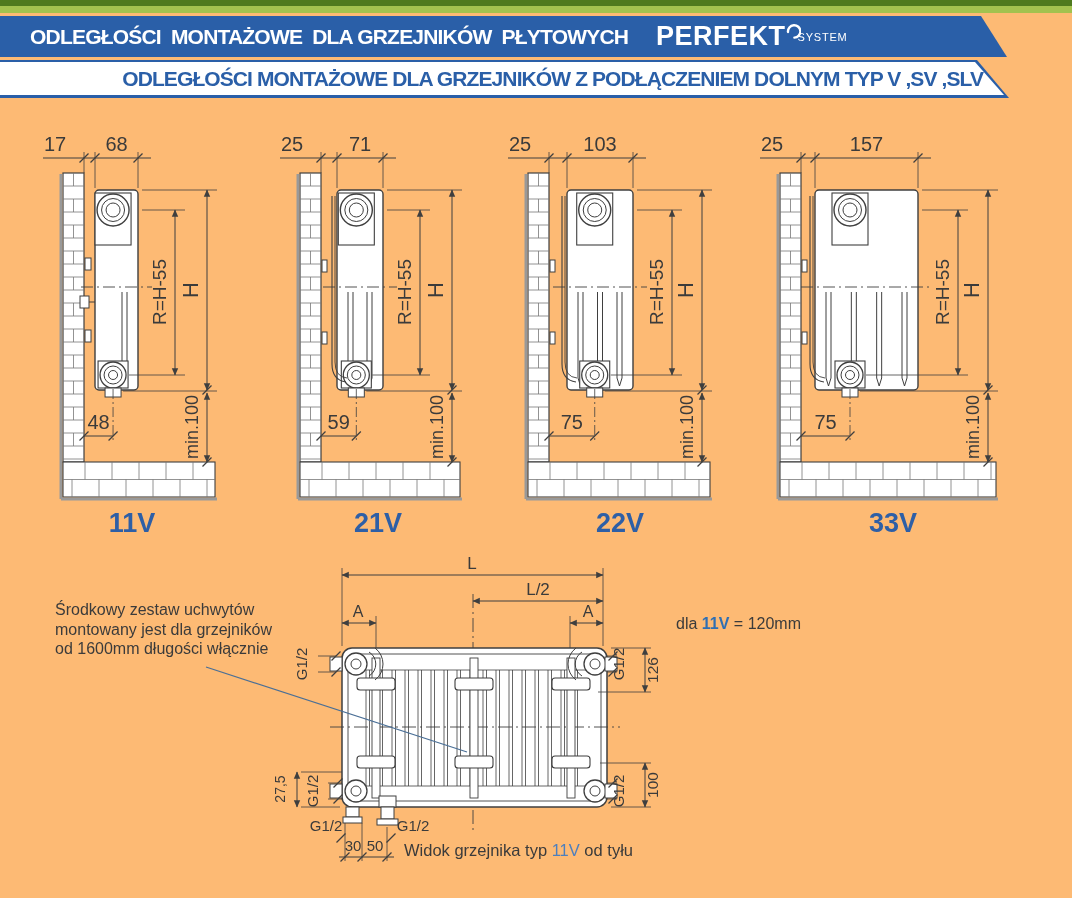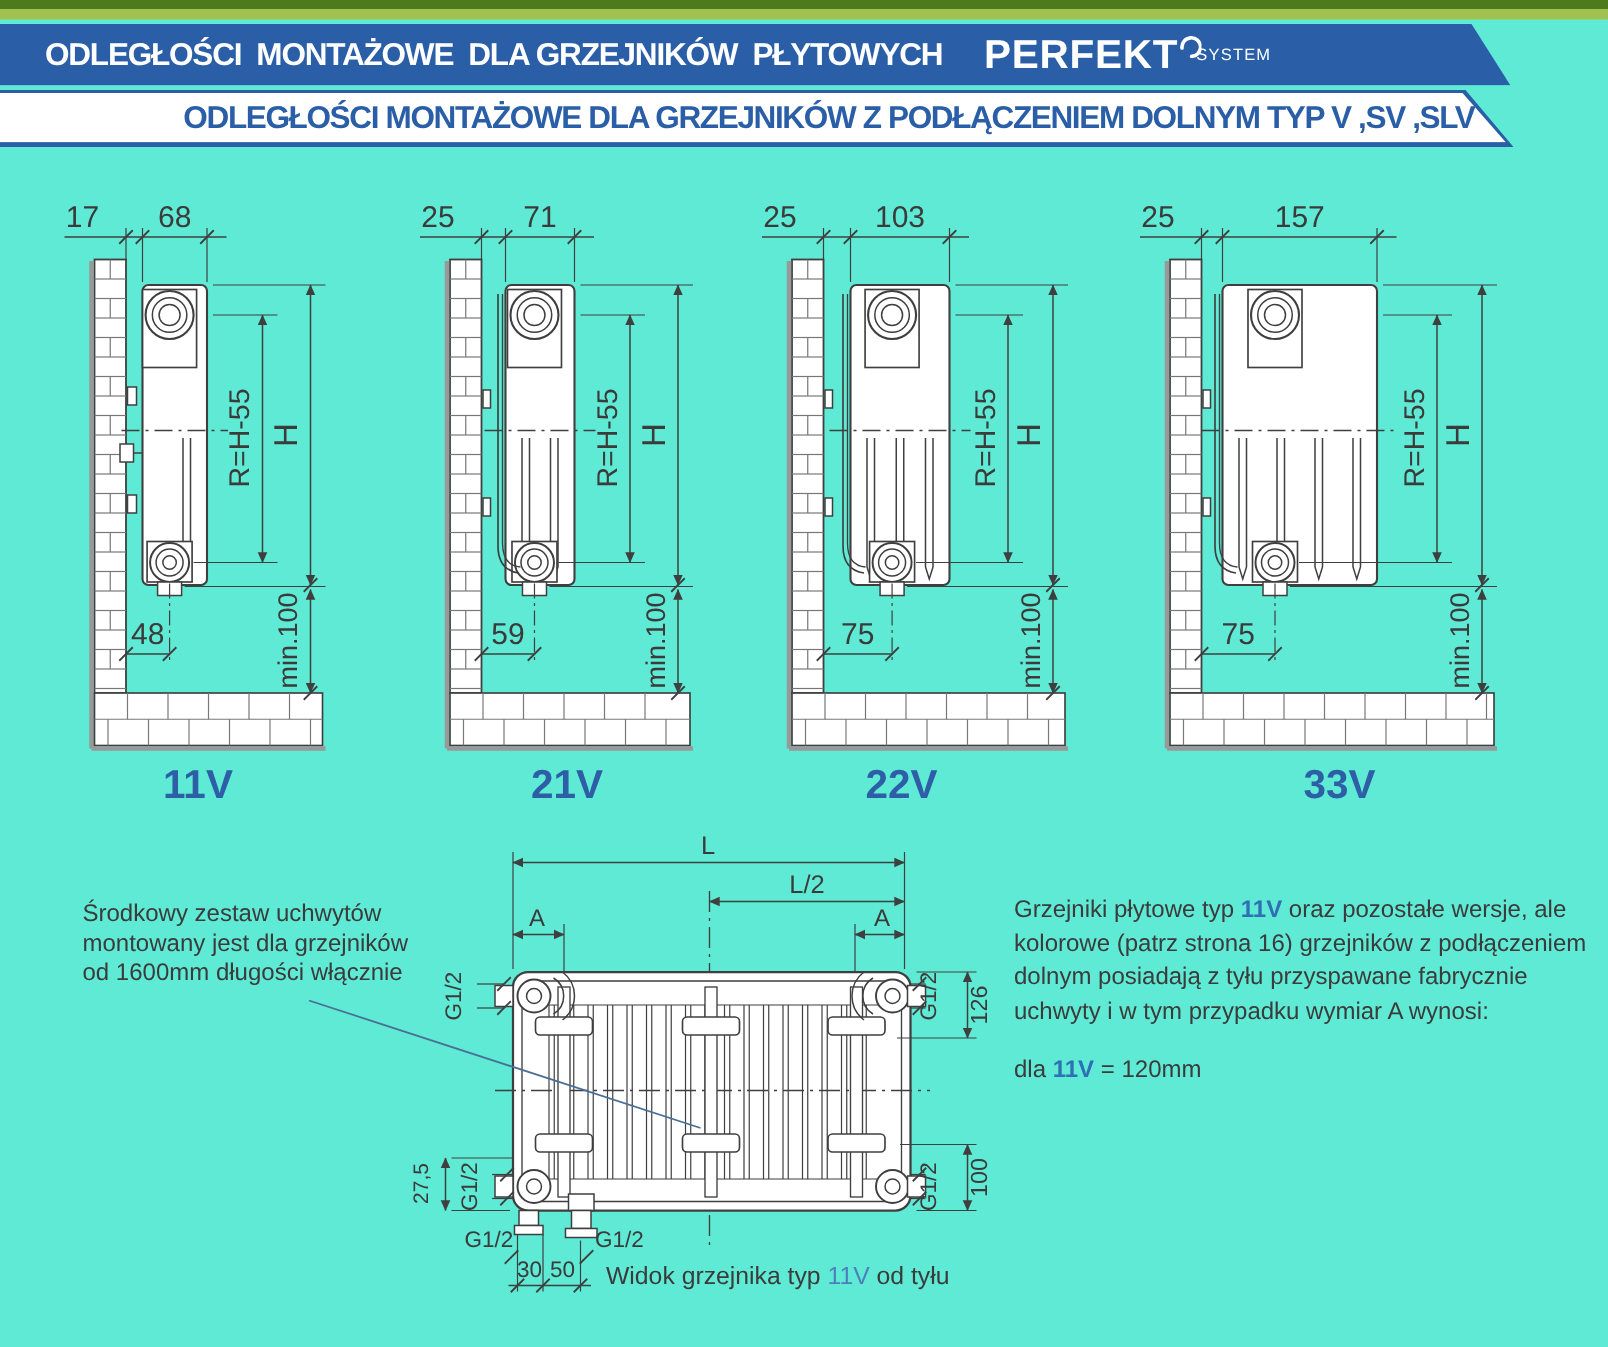--- a/index.html
+++ b/index.html
@@ -1,16 +1,16 @@
 <!DOCTYPE html>
 <html><head>
 <meta charset="utf-8">
 <style>
   html,body{margin:0;padding:0;background:#ffffff;}
-  .page{position:relative;width:1072px;height:898px;background:#5eead4;overflow:hidden;
+  .page{position:relative;width:1072px;height:898px;background:#fdba74;overflow:hidden;
         font-family:"Liberation Sans",sans-serif;}
   
   .greenbar{position:absolute;left:0;top:0;width:100%;height:13px;}
   .greenbar .g1{height:6px;background:#4e7a1e;}
   .greenbar .g2{height:7px;background:#a2c24f;}
   .banner-main{position:absolute;left:0;top:16px;width:1012px;height:41px;background:#2a5fa8;
                clip-path:polygon(0 0,981px 0,1007px 100%,0 100%);}
   .banner-title{position:absolute;left:30px;top:50%;transform:translateY(-50%);
                 color:#fff;font-size:21px;font-weight:700;letter-spacing:-0.8px;white-space:pre;}
   .logo{position:absolute;left:656px;top:0;height:100%;display:flex;align-items:center;color:#fff;justify-content:flex-end;}
@@ -581,28 +581,24 @@
         <line x1="336.5" y1="842.5" x2="345.5" y2="833.5" stroke="#3f3f3f" stroke-width="1.2" fill="none"></line>
         <text x="413" y="831" fill="#3b3b3b" font-size="15" text-anchor="middle">G1/2</text>
         <line x1="386.5" y1="842.5" x2="395.5" y2="833.5" stroke="#3f3f3f" stroke-width="1.2" fill="none"></line>
         <text x="404" y="856" font-size="16.5" fill="#3b3b3b" text-anchor="start"><tspan>Widok grzejnika typ </tspan><tspan fill="#4d7fbd">11V</tspan><tspan> od tyłu</tspan></text>
       </g>
       <line x1="206" y1="667" x2="467" y2="752" stroke="#4a6f96" stroke-width="1.2" fill="none"></line>
     </svg>
 
   <div class="type-label" style="left:72px">11V</div>
   <div class="type-label" style="left:318px">21V</div>
-  <div class="type-label" style="left:541px">22V</div>
+  <div class="type-label" style="left:560px">22V</div>
   <div class="type-label" style="left:833px">33V</div>
 
   <div class="note-left">Środkowy zestaw uchwytów
 montowany jest dla grzejników
 od 1600mm długości włącznie</div>
 
   <div class="note-right">
-    <p><span>Grzejniki płytowe typ </span><span class="hl">11V</span><span> oraz pozostałe wersje, ale
-kolorowe (patrz strona 16) grzejników z podłączeniem
-dolnym posiadają z tyłu przyspawane fabrycznie
-uchwyty i w tym przypadku wymiar A wynosi:</span></p>
     <p class="dla"><span>dla </span><span class="hl">11V</span><span> = 120mm</span></p>
   </div>
 
 </div>
 
 </body></html>

